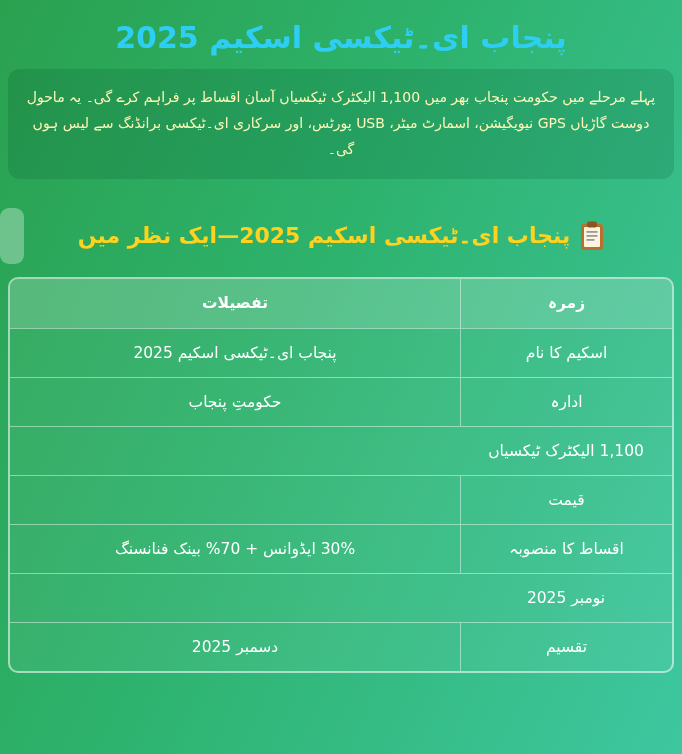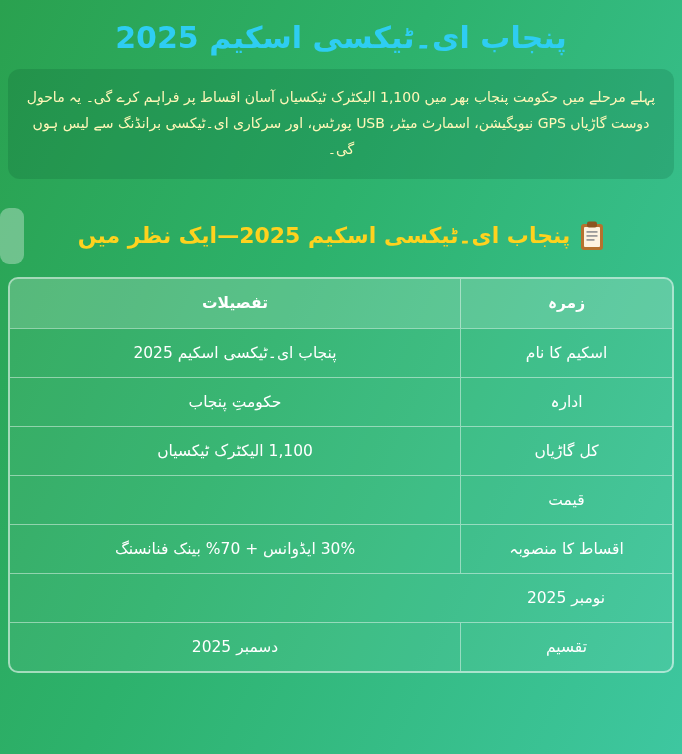--- a/index.html
+++ b/index.html
@@ -133,21 +133,20 @@
     </div>
     <div class="trow">
       <div class="cell cat">اسکیم کا نام</div>
       <div class="cell det">پنجاب ای۔ٹیکسی اسکیم 2025</div>
     </div>
     <div class="trow">
       <div class="cell cat">ادارہ</div>
       <div class="cell det">حکومتِ پنجاب</div>
     </div>
     <div class="trow">
-      <div class="cell cat">کل گاڑیاں</div>
       <div class="cell det">1,100 الیکٹرک ٹیکسیاں</div>
     </div>
     <div class="trow">
       <div class="cell cat">قیمت</div>
     </div>
     <div class="trow">
       <div class="cell cat">اقساط کا منصوبہ</div>
       <div class="cell det">30% ایڈوانس + 70% بینک فنانسنگ</div>
     </div>
     <div class="trow">

